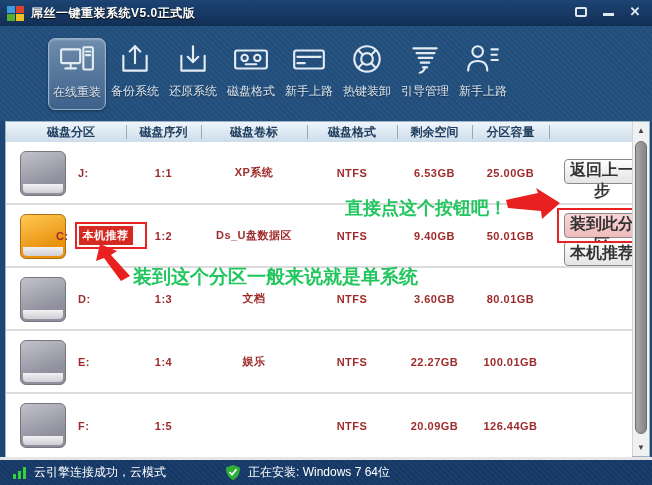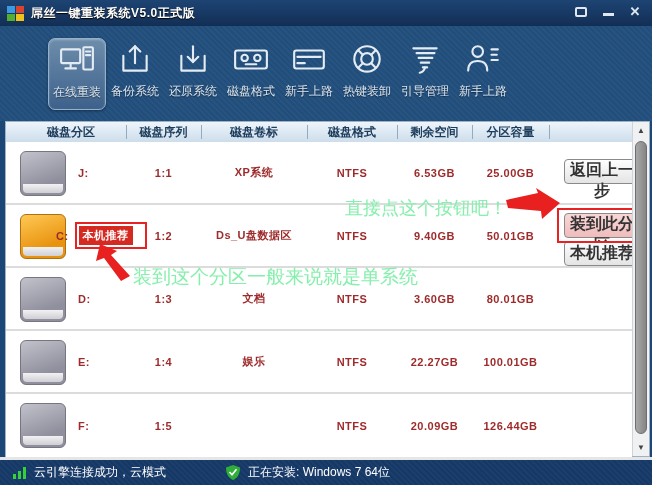--- a/index.html
+++ b/index.html
@@ -92,21 +92,21 @@
     background-image:repeating-linear-gradient(45deg, rgba(255,255,255,0.02) 0 2px, rgba(0,0,0,0.04) 2px 4px);
     display:flex; align-items:center; }
   .sig { display:flex; align-items:flex-end; gap:2px; margin-left:13px; height:12px; }
   .sig i { display:block; width:3px; background:#35d03a; }
   .sig i:nth-child(1){height:5px;} .sig i:nth-child(2){height:8px;} .sig i:nth-child(3){height:12px;}
   .status-text { color:#fff; font-size:12px; margin-left:8px; white-space:nowrap; }
   .shield { margin-left:60px; width:14px; height:15px; }
 
   
   .annot { position:absolute; top:0; left:0; width:652px; height:485px; pointer-events:none; z-index:50; }
-  .annot-text { position:absolute; color:#86efac; font-weight:normal; white-space:nowrap; }
+  .annot-text { position:absolute; color:#22c55e; font-weight:bold; white-space:nowrap; }
   .annot-click { left:345px; top:196px; font-size:18px; }
   .annot-partition { left:133px; top:264px; font-size:19px; }
   .arrow-svg { position:absolute; }
   .arrow1 { left:506px; top:188px; width:56px; height:36px; }
   .arrow2 { left:96px; top:243px; width:46px; height:38px; }
 </style>
 </head>
 <body>
 
 <div class="window">

